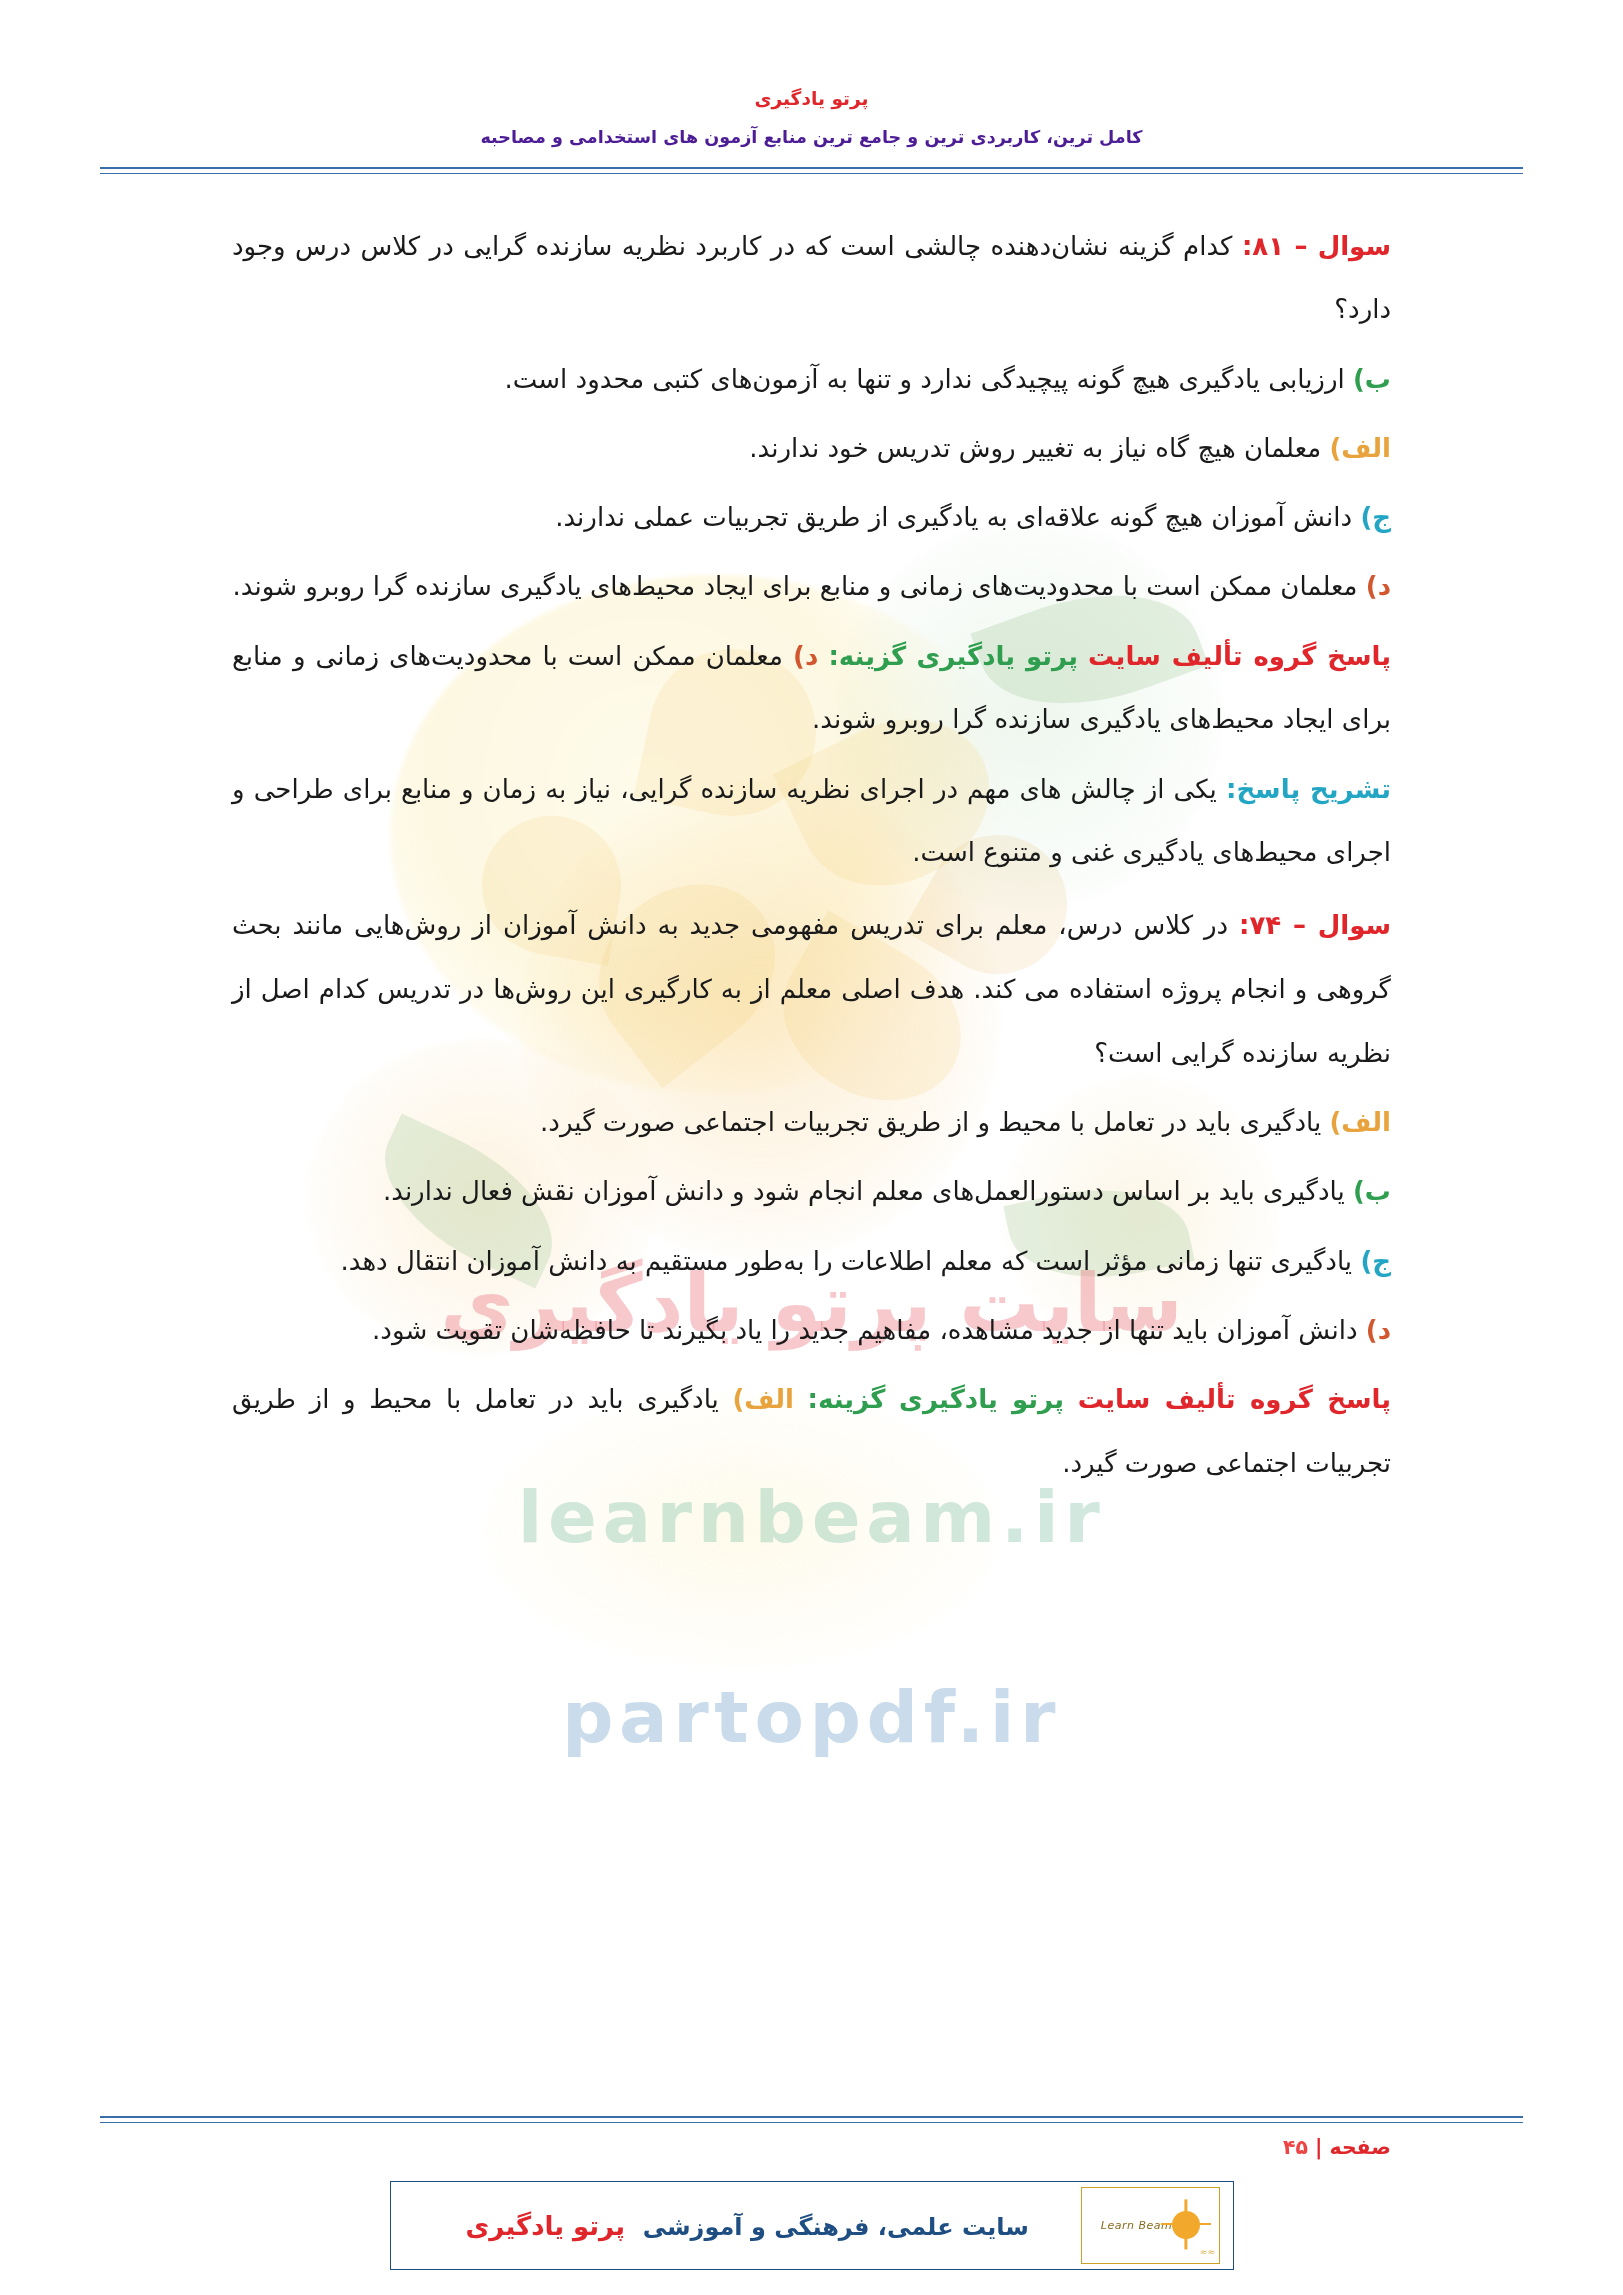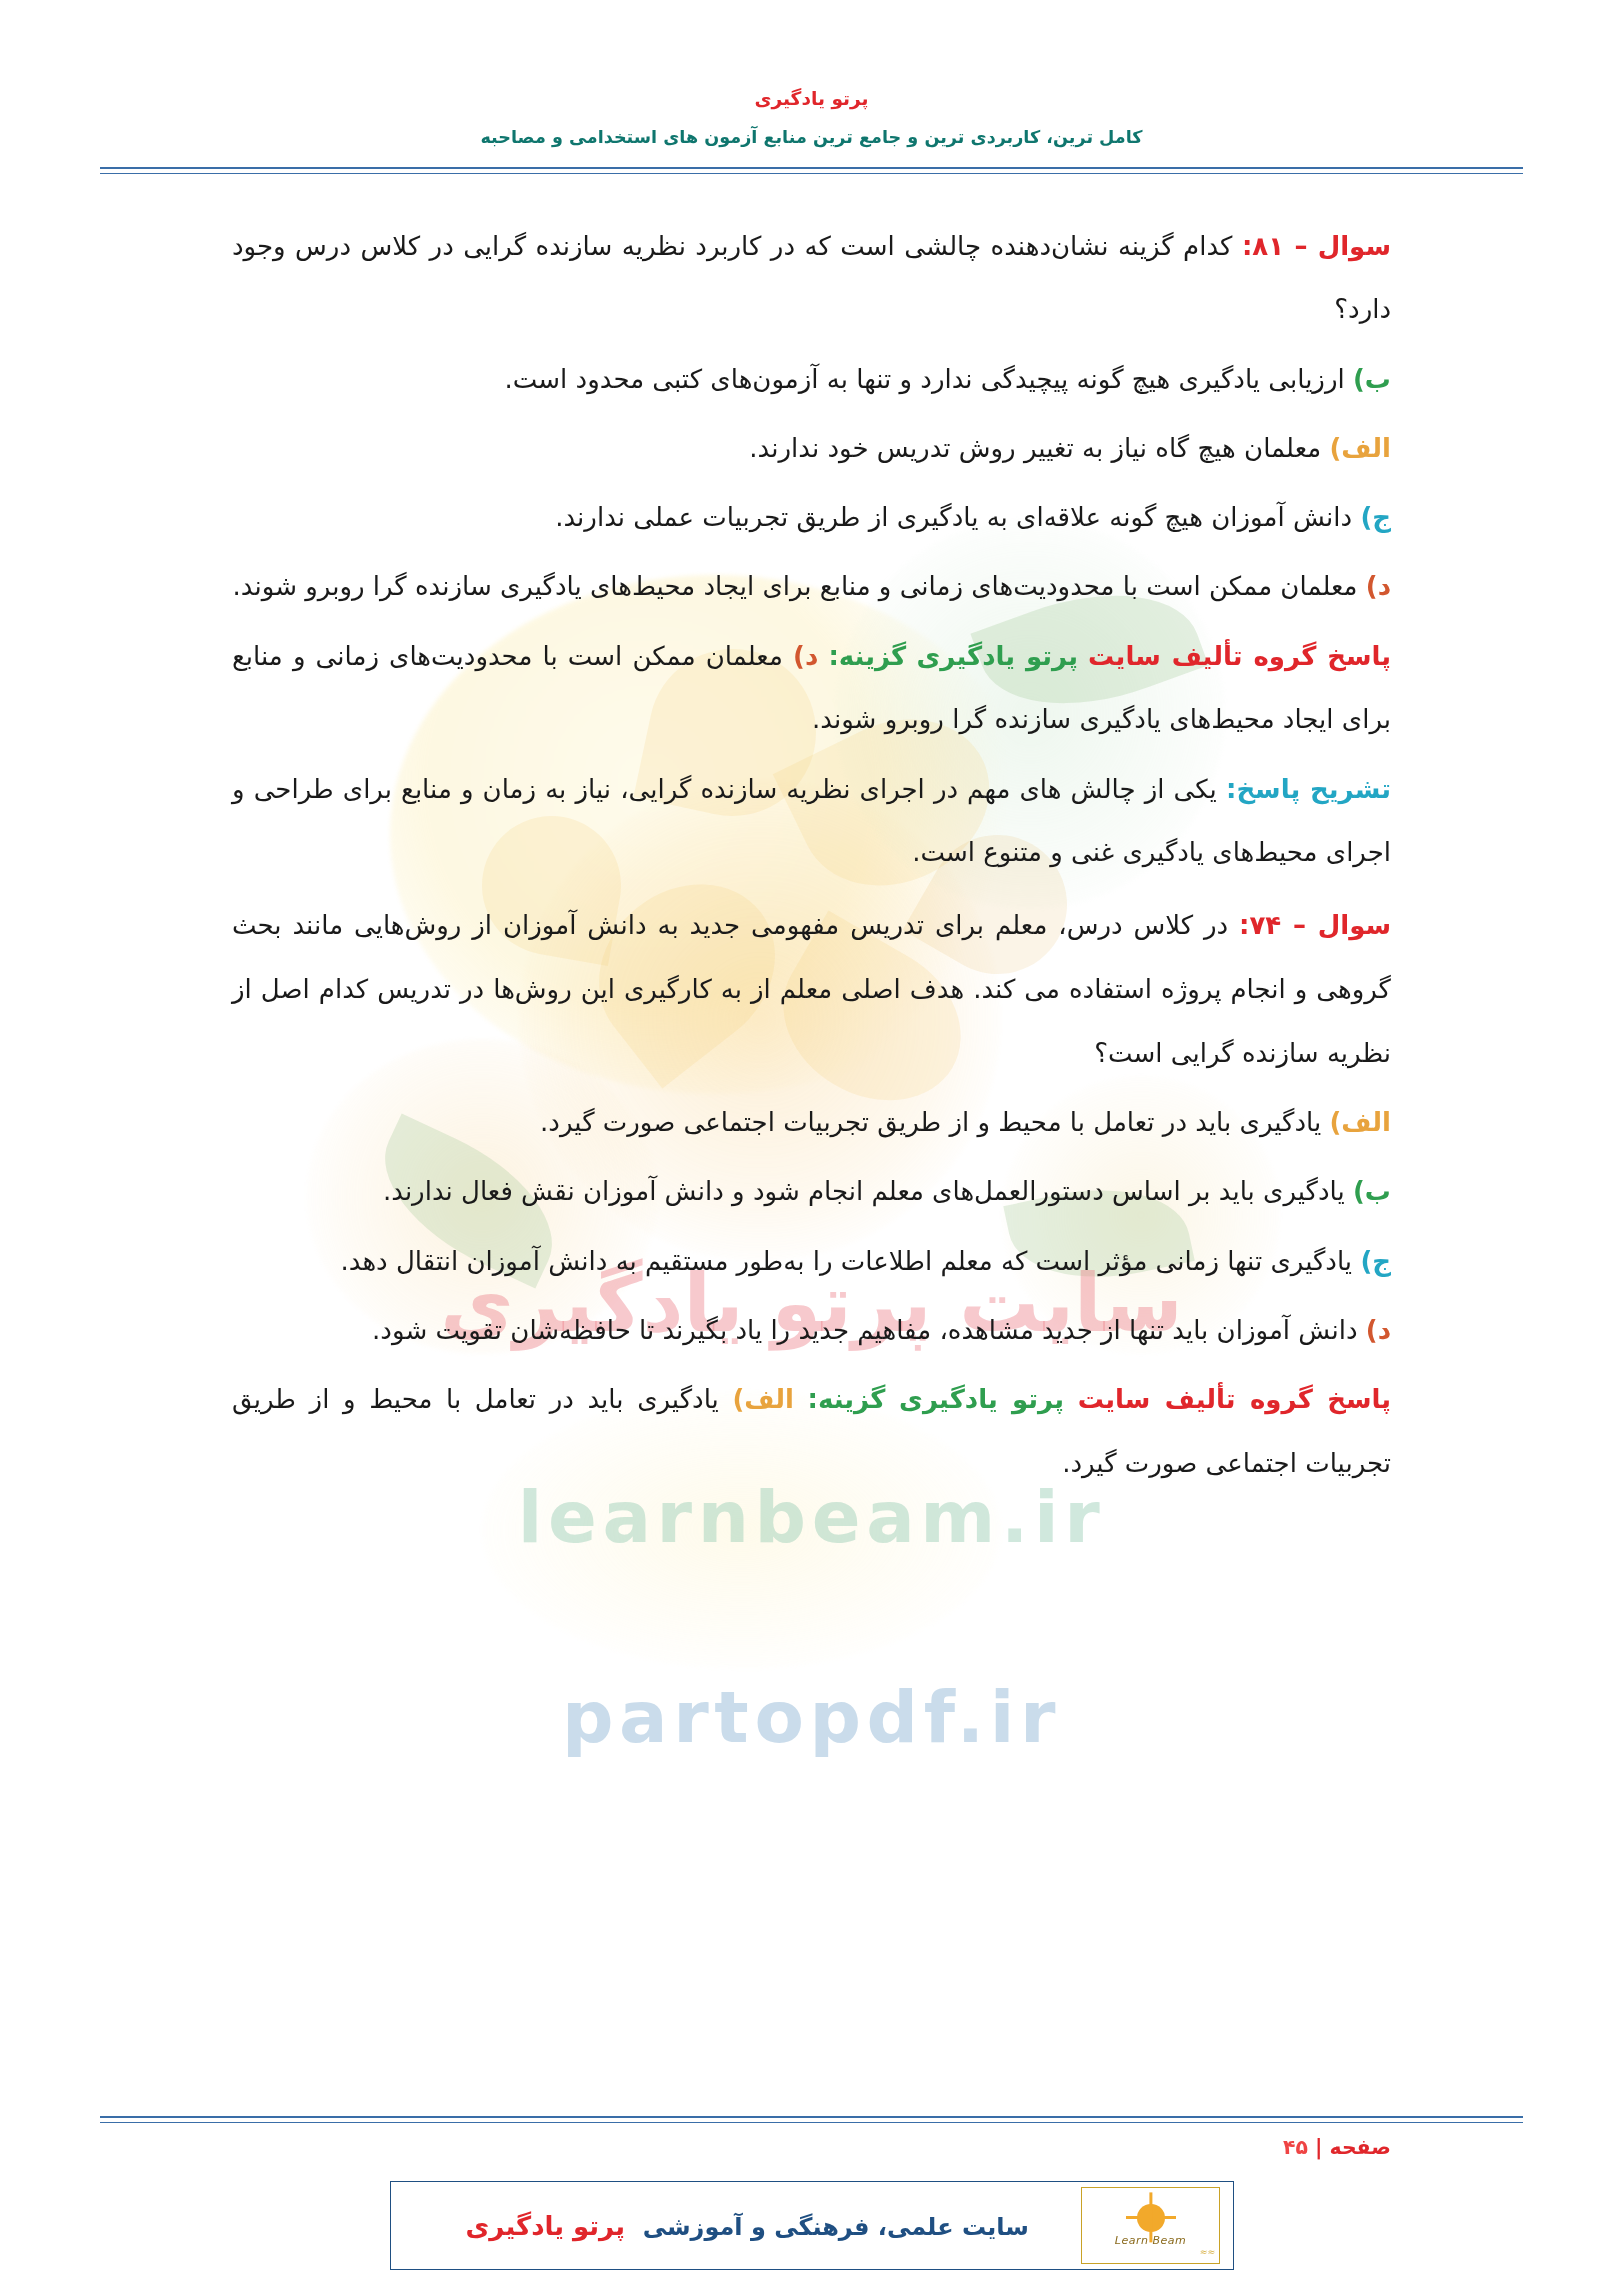--- a/index.html
+++ b/index.html
@@ -98,21 +98,21 @@
     padding-top: 85px;
     text-align: center;
   }
   .header .h-title {
     color: #e0262b;
     font-size: 18.6px;
     font-weight: bold;
     line-height: 1.5;
   }
   .header .h-sub {
-    color: #0f766e;
+    color: #4c1d95;
     font-size: 17.6px;
     font-weight: bold;
     line-height: 1.5;
     margin-top: 11px;
   }
   .rule-top {
     position: relative;
     z-index: 3;
     margin: 16.7px 100px 0 100px;
     border-top: 2.8px solid #3a6ea8;
@@ -193,21 +193,21 @@
     color: #e0262b;
     font-size: 26px;
     font-weight: bold;
     padding: 0 9.3px;
   }
   .logo-box {
     width: 139px;
     height: 77px;
     border: 0.9px solid #c9a227;
     display: flex;
-    flex-direction: column;
+    flex-direction: row;
     align-items: center;
     justify-content: center;
     position: relative;
     box-sizing: border-box;
   }
   .sun {
     width: 28px; height: 28px;
     background: #f2a92b;
     border-radius: 50%;
     position: relative;

